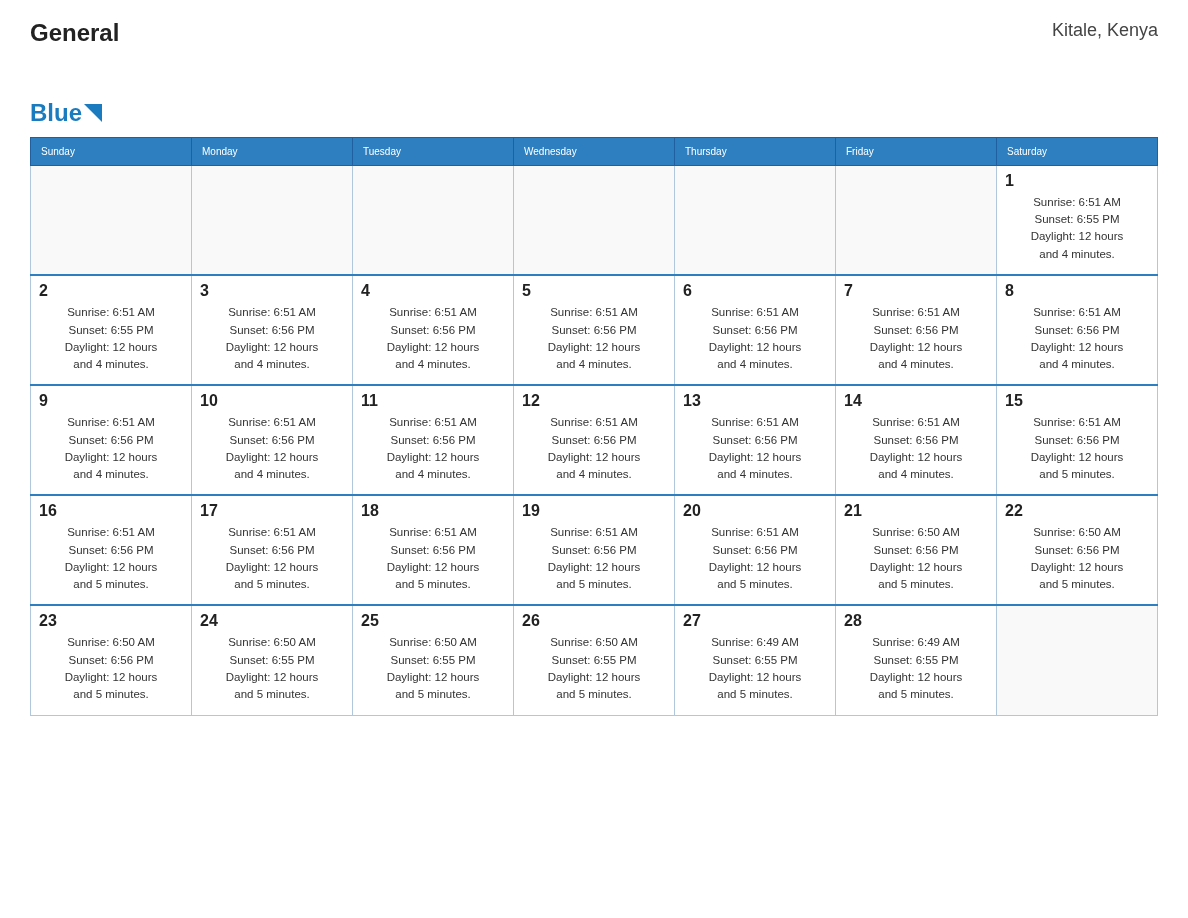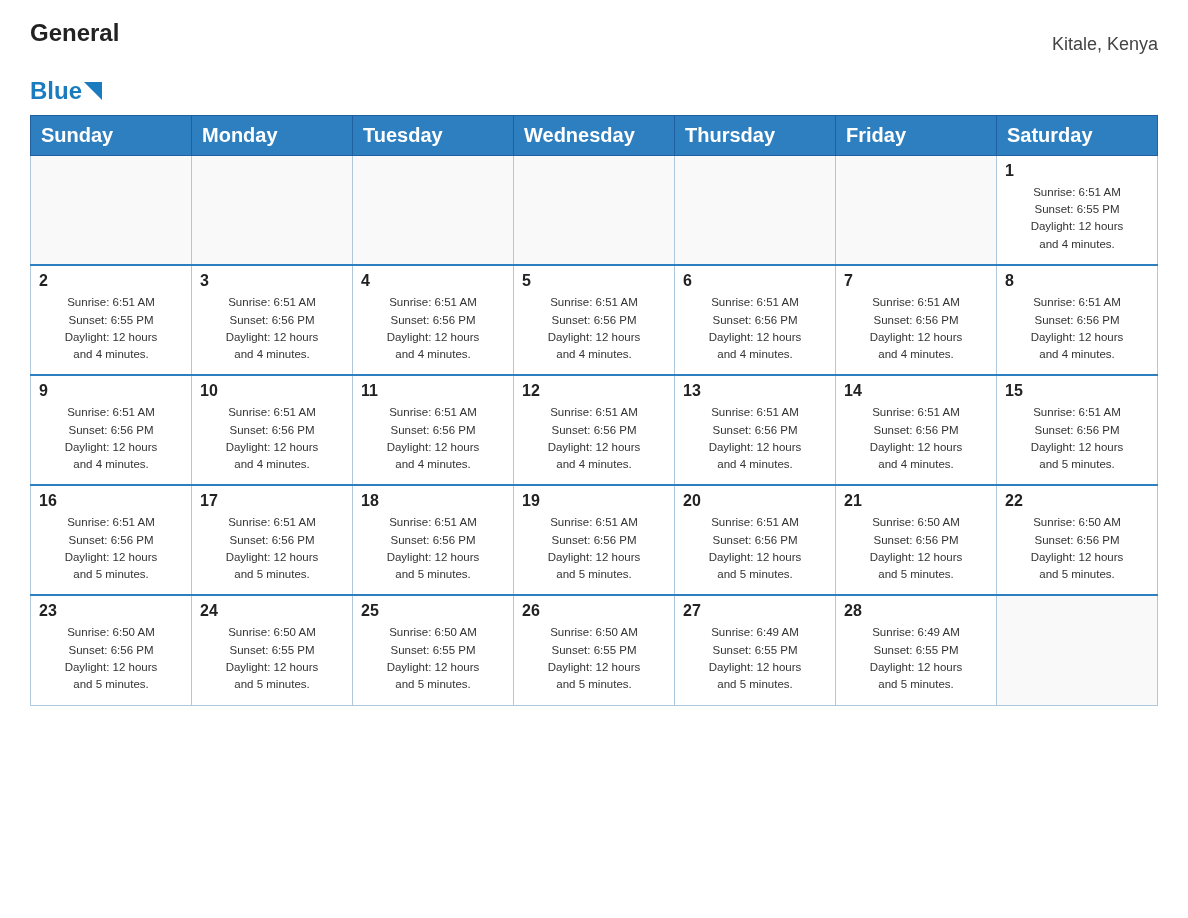--- a/index.html
+++ b/index.html
@@ -30,32 +30,32 @@
       text-align: right;
     }
     .month-title {
       font-size: 42px;
       font-weight: bold;
       color: #222;
     }
     .location {
       font-size: 18px;
       color: #444;
-      margin-top: 14px;
+      margin-top: 0;
     }
     .calendar {
       width: 100%;
       border-collapse: collapse;
       margin-top: 10px;
     }
     .calendar thead th {
       background: #2e7fbf;
       color: #fff;
-      font-size: 20px;
-      font-weight: 700;
+      font-size: 10px;
+      font-weight: 400;
       padding: 8px 10px;
       text-align: left;
       border: 1px solid #2060a0;
     }
     .calendar tbody td {
       border: 1px solid #b0c8dc;
       vertical-align: top;
       padding: 6px 8px;
       width: 14.28%;
       min-height: 100px;
@@ -77,20 +77,21 @@
     .empty-cell {
       background: #f9f9f9;
     }
     .row-divider {
       border-top: 2px solid #2e7fbf !important;
     }
     .logo-text-block {
       display: flex;
       flex-direction: column;
       line-height: 1.1;
+      gap: 22px;
     }
   </style>
 </head>
 <body>
 
 <div class="header">
   <div class="logo">
     <div class="logo-line1">
       <div class="logo-text-block">
         <span style="font-size:24px;font-weight:bold;color:#222;font-family:Arial,sans-serif;">General</span>

